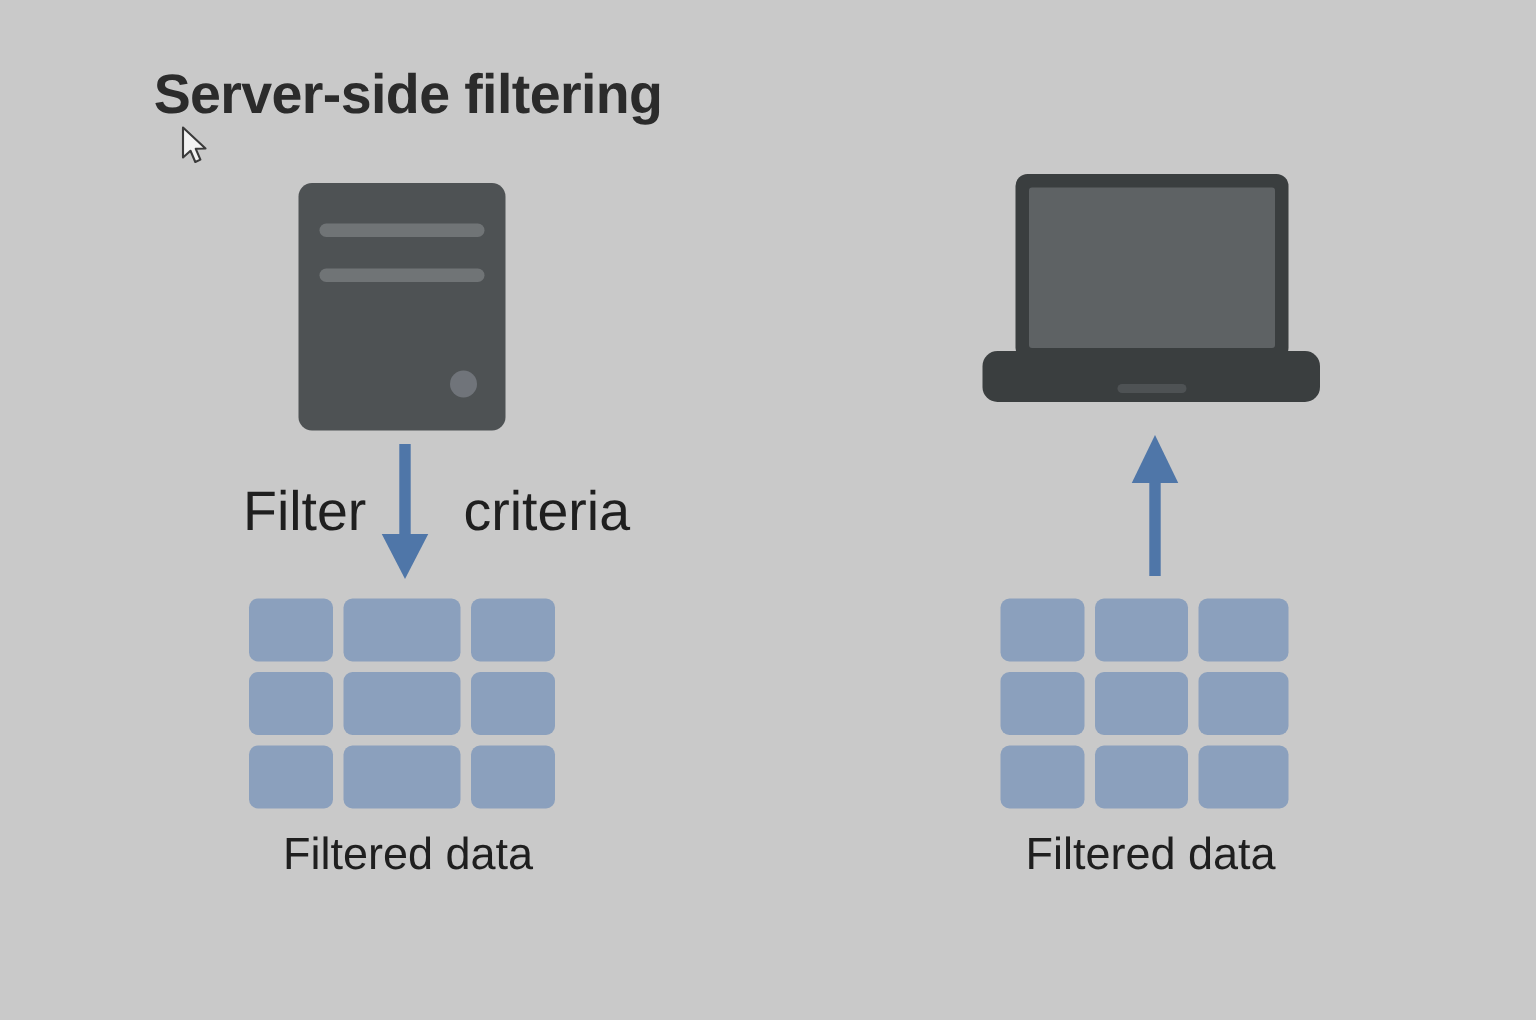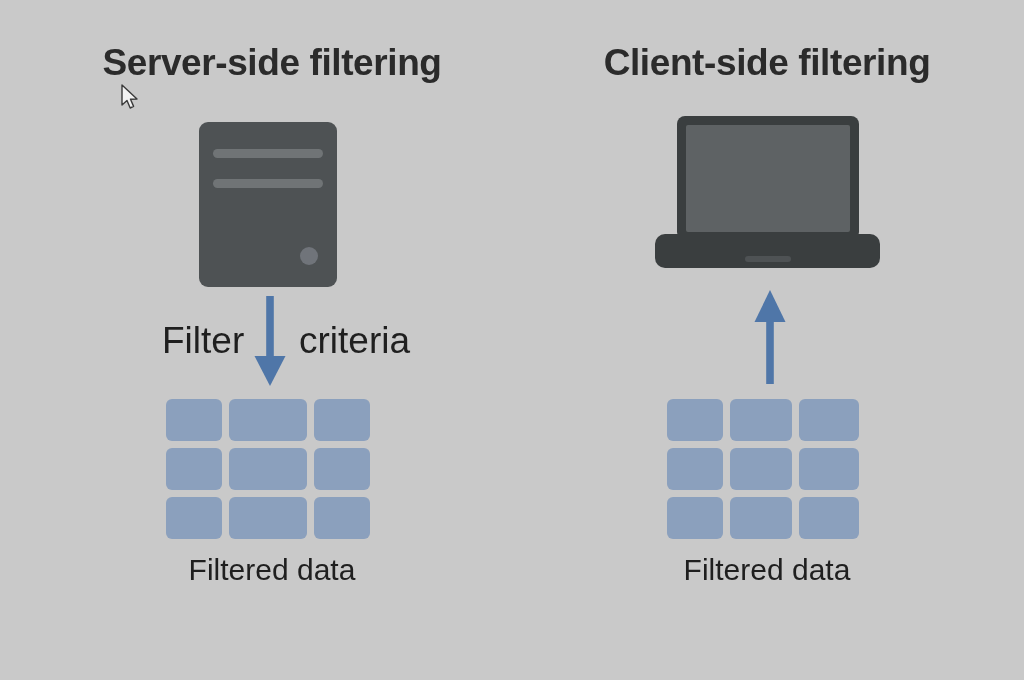--- a/index.html
+++ b/index.html
@@ -129,21 +129,21 @@
 
   
   .filter-label {
     position: absolute;
     top: 320px;
     font-size: 37px;
     color: #1f1f1f;
     white-space: nowrap;
   }
   .filter-label.part1 { left: 162px; }
-  .filter-label.part2 { left: 299px; }
+  .filter-label.part2 { left: 309px; }
 
   
   .data-grid {
     position: absolute;
     display: grid;
     grid-template-columns: 56px 78px 56px;
     grid-template-rows: 42px 42px 42px;
     column-gap: 7px;
     row-gap: 7px;
   }
@@ -214,21 +214,20 @@
       <div class="data-cell" style="background: rgb(139, 160, 189);"></div>
       <div class="data-cell" style="background: rgb(139, 160, 189);"></div>
       <div class="data-cell" style="background: rgb(139, 160, 189);"></div>
     </div>
 
     <div class="caption">Filtered data</div>
   </div>
 
   <div class="panel right">
 
-    <div class="panel-title">Client-side filtering</div>
 
     <div class="caption">Filtered data</div>
   </div>
 
   <div class="laptop-icon">
     <div class="laptop-lid">
       <div class="laptop-screen"></div>
     </div>
     <div class="laptop-base-inner"></div>
     <div class="laptop-trackpad"></div>

